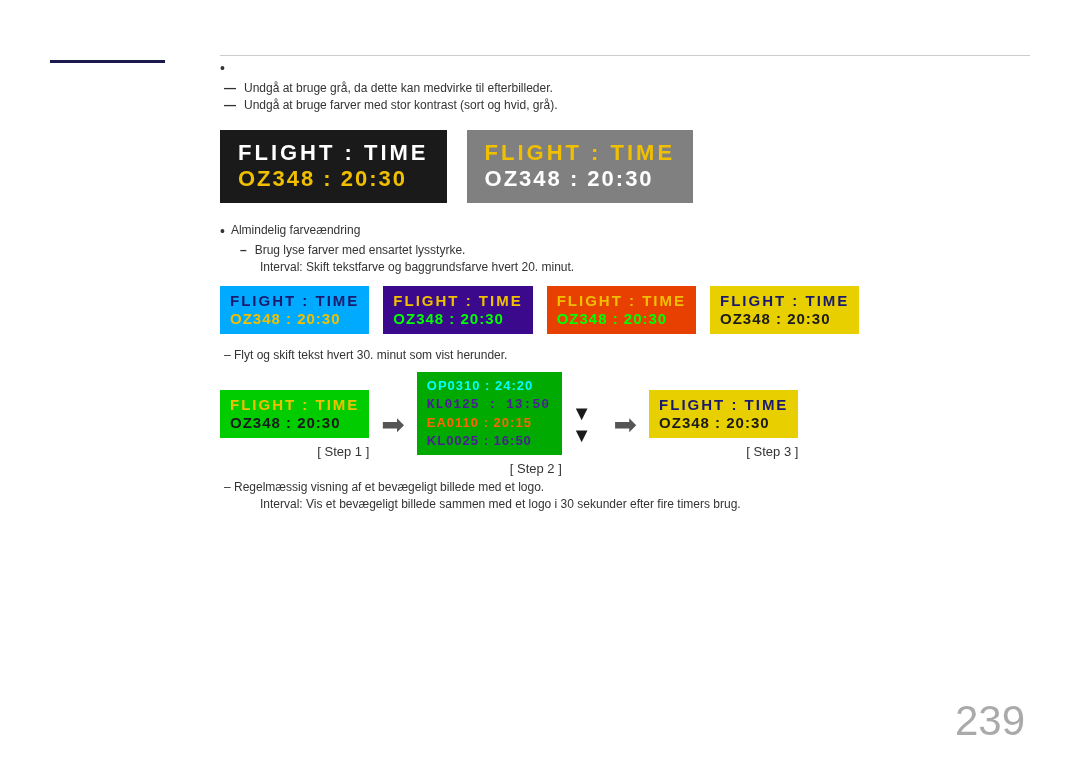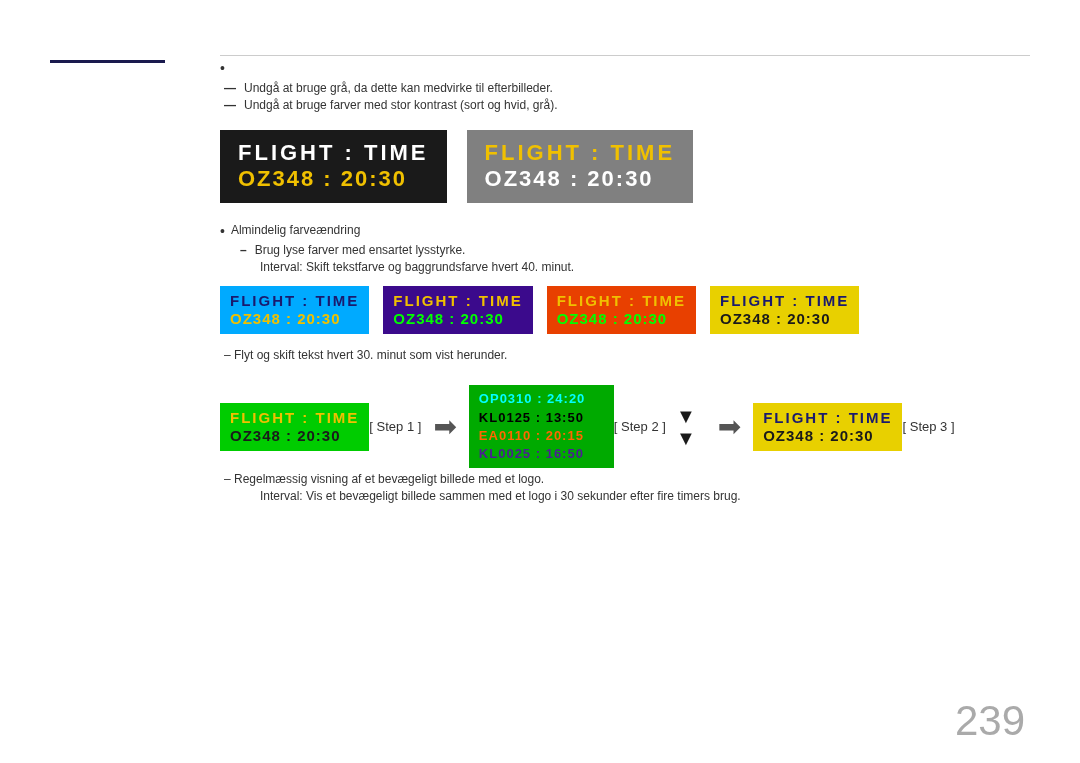--- a/index.html
+++ b/index.html
@@ -195,21 +195,23 @@
 
     
     .display-yellow {
       background: #e8d000;
     }
     .display-yellow .flight-row1 { color: #1a1a6e; }
     .display-yellow .flight-row2 { color: #1a1a1a; }
 
     .step-block {
       display: flex;
-      align-items: center;
+      flex-direction: column;
+      align-items: flex-end;
+      gap: 6px;
     }
 
     .step-label {
       font-size: 13px;
       color: #333;
       text-align: center;
     }
 
     
     .display-green {
@@ -228,21 +230,21 @@
     }
 
     .scroll-line {
       font-size: 13px;
       font-weight: 700;
       letter-spacing: 1px;
       line-height: 1.4;
     }
 
     .scroll-line.cyan { color: #00ffff; }
-    .scroll-line.yellow { color: #000000; }
+    .scroll-line.yellow { color: #4c1d95; font-family: Liberation Mono, monospace; }
     .scroll-line.orange { color: #ff6600; }
     .scroll-line.white { color: #4c1d95; }
 
     
     .display-yellow2 {
       background: #e8d000;
       padding: 6px 10px;
       min-width: 130px;
     }
     .display-yellow2 .flight-row1 { color: #1a1a6e; font-size: 15px; font-weight: 900; letter-spacing: 2px; }
@@ -344,21 +346,21 @@
   <div class="section-bullets" style="margin-bottom:12px;">
     <div class="bullet-item">
       <span class="bullet-dot">•</span>
       <span>Almindelig farveændring</span>
     </div>
     <div class="dash-item dash-indent">
       <span class="dash">–</span>
       <span>Brug lyse farver med ensartet lysstyrke.</span>
     </div>
     <div class="dash-item sub-dash">
-      <span>Interval: Skift tekstfarve og baggrundsfarve hvert 40. minut.</span>
+      <span>Interval: Skift tekstfarve og baggrundsfarve hvert 20. minut.</span>
     </div>
   </div>
 
   <div class="small-displays-row">
     <div class="display-small display-cyan">
       <div class="flight-row1">FLIGHT  :  TIME</div>
       <div class="flight-row2">OZ348  :  20:30</div>
     </div>
     <div class="display-small display-purple">
       <div class="flight-row1">FLIGHT  :  TIME</div>
@@ -367,21 +369,21 @@
     <div class="display-small display-orange">
       <div class="flight-row1">FLIGHT  :  TIME</div>
       <div class="flight-row2">OZ348  :  20:30</div>
     </div>
     <div class="display-small display-yellow">
       <div class="flight-row1">FLIGHT  :  TIME</div>
       <div class="flight-row2">OZ348  :  20:30</div>
     </div>
   </div>
 
-  <div class="dash-item" style="margin-bottom:23px; padding-left:4px;">
+  <div class="dash-item" style="margin-bottom:10px; padding-left:4px;">
     <span>–  Flyt og skift tekst hvert 30. minut som vist herunder.</span>
   </div>
 
   <div class="steps-container">
 
     <div class="step-block">
       <div class="display-green">
         <div class="flight-row1">FLIGHT  :  TIME</div>
         <div class="flight-row2">OZ348  :  20:30</div>
       </div>

